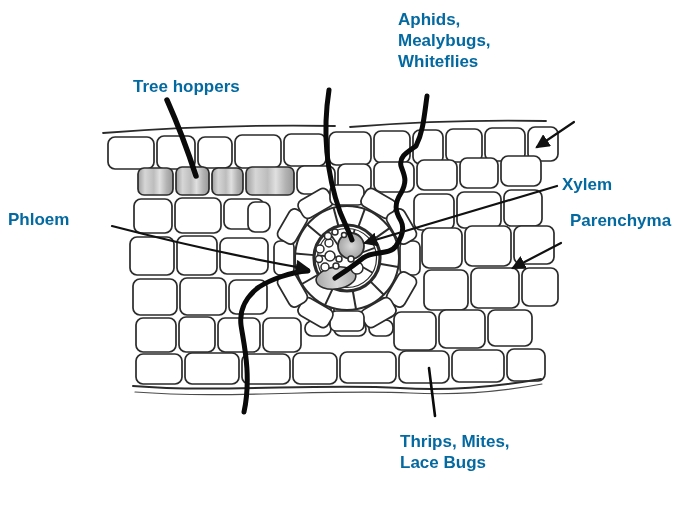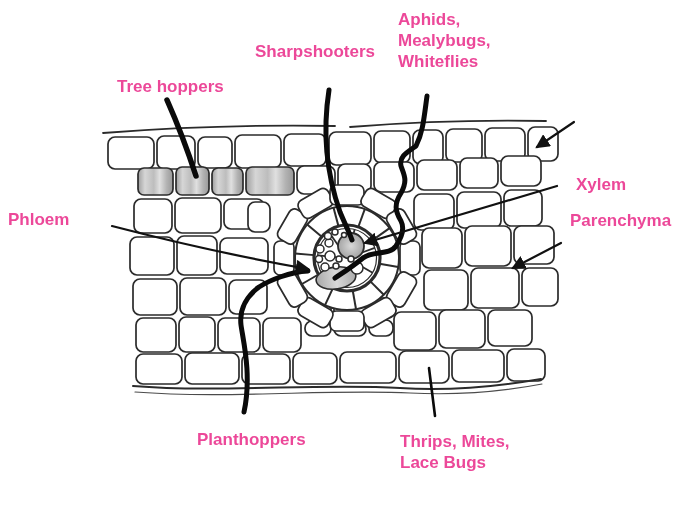--- a/index.html
+++ b/index.html
@@ -1,19 +1,19 @@
 <!DOCTYPE html>
 <html><head>
 <meta charset="utf-8">
 <style>
   html,body{margin:0;padding:0;background:#ffffff;}
   .stage{position:relative;width:700px;height:510px;background:#ffffff;overflow:hidden;
          font-family:"Liberation Sans",sans-serif;}
   .stage svg{position:absolute;left:0;top:0;}
-  .lbl{position:absolute;font-size:17px;font-weight:600;color:#ec4899;line-height:21px;
+  .lbl{position:absolute;font-size:17px;font-weight:600;color:#0369a1;line-height:21px;
        white-space:nowrap;letter-spacing:0;}
   .lbl span{display:block;}
 </style>
 </head>
 <body>
 
 <div class="stage">
 
   <svg width="700" height="510" viewBox="0 0 700 510">
     <defs>
@@ -184,49 +184,45 @@
     </g>
 
     <g stroke="#111111" fill="none" stroke-width="2.2" stroke-linecap="round">
       <path d="M112,226 Q212,252 308,269" marker-end="url(#arrow)"></path>
       <path d="M557,186 L365,243" marker-end="url(#arrow)"></path>
       <path d="M574,122 L537,147" marker-end="url(#arrow)"></path>
       <path d="M561,243 L513,268" marker-end="url(#arrow)"></path>
     </g>
   </svg>
 
-  <div class="lbl" style="left:117px;top:76px">
+  <div class="lbl" style="left:133px;top:76px">
     <span>Tree hoppers</span>
   </div>
 
   <div class="lbl" style="left:255px;top:41px">
-    <span>Sharpshooters</span>
   </div>
 
   <div class="lbl" style="left:398px;top:9px">
     <span>Aphids,</span>
     <span>Mealybugs,</span>
     <span>Whiteflies</span>
   </div>
 
 
-  <div class="lbl" style="left:576px;top:174px">
+  <div class="lbl" style="left:562px;top:174px">
     <span>Xylem</span>
   </div>
 
   <div class="lbl" style="left:570px;top:210px">
     <span>Parenchyma</span>
   </div>
 
   <div class="lbl" style="left:8px;top:209px">
     <span>Phloem</span>
   </div>
 
-  <div class="lbl" style="left:197px;top:429px">
-    <span>Planthoppers</span>
-  </div>
 
   <div class="lbl" style="left:400px;top:431px">
     <span>Thrips, Mites,</span>
     <span>Lace Bugs</span>
   </div>
 
 </div>
 
 </body></html>

